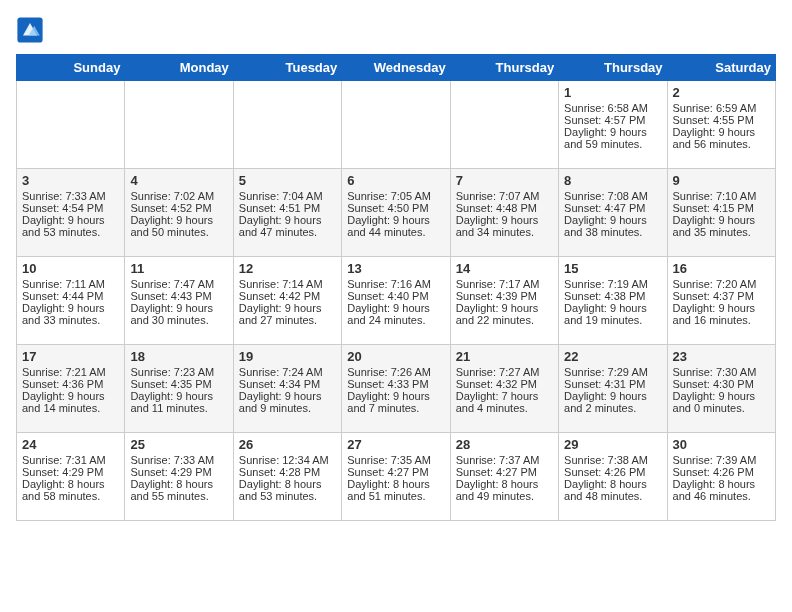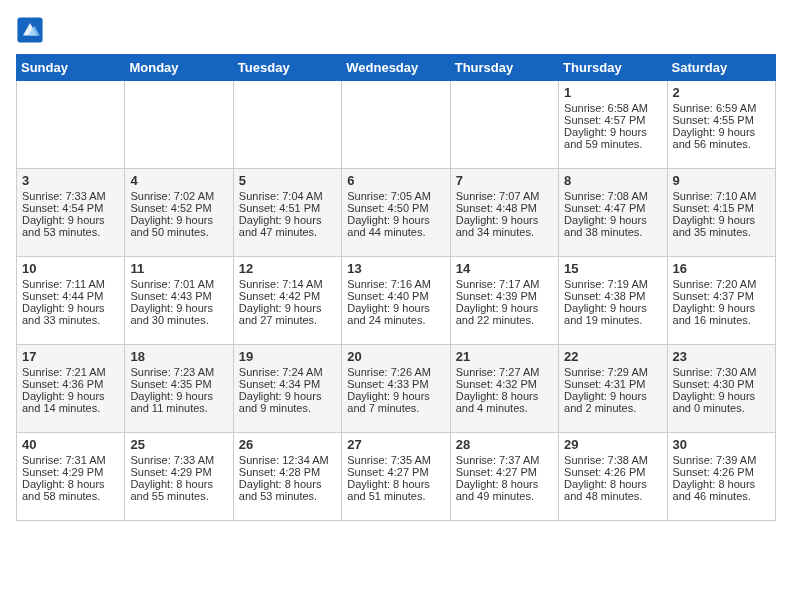--- a/index.html
+++ b/index.html
@@ -46,21 +46,21 @@
       width: 100%;
       border-collapse: collapse;
       table-layout: fixed;
     }
     thead tr th {
       background: #1565c0;
       color: #fff;
       font-size: 13px;
       font-weight: bold;
       padding: 5px 4px;
-      text-align: left;
+      text-align: right;
       border: 1px solid #1565c0;
     }
     tbody tr td {
       vertical-align: top;
       border: 1px solid #ccc;
       padding: 4px 5px;
       font-size: 11px;
       color: #333;
       height: 88px;
       background: #fff;
@@ -173,21 +173,21 @@
       </tr>
       <tr>
         <td>
           <span class="day-num">10</span>
           <div>Sunrise: 7:11 AM</div>
           <div>Sunset: 4:44 PM</div>
           <div>Daylight: 9 hours and 33 minutes.</div>
         </td>
         <td>
           <span class="day-num">11</span>
-          <div>Sunrise: 7:01 AM</div>
+          <div>Sunrise: 7:47 AM</div>
           <div>Sunset: 4:43 PM</div>
           <div>Daylight: 9 hours and 30 minutes.</div>
         </td>
         <td>
           <span class="day-num">12</span>
           <div>Sunrise: 7:14 AM</div>
           <div>Sunset: 4:42 PM</div>
           <div>Daylight: 9 hours and 27 minutes.</div>
         </td>
         <td>
@@ -237,38 +237,38 @@
         <td>
           <span class="day-num">20</span>
           <div>Sunrise: 7:26 AM</div>
           <div>Sunset: 4:33 PM</div>
           <div>Daylight: 9 hours and 7 minutes.</div>
         </td>
         <td>
           <span class="day-num">21</span>
           <div>Sunrise: 7:27 AM</div>
           <div>Sunset: 4:32 PM</div>
-          <div>Daylight: 8 hours and 4 minutes.</div>
+          <div>Daylight: 7 hours and 4 minutes.</div>
         </td>
         <td>
           <span class="day-num">22</span>
           <div>Sunrise: 7:29 AM</div>
           <div>Sunset: 4:31 PM</div>
           <div>Daylight: 9 hours and 2 minutes.</div>
         </td>
         <td>
           <span class="day-num">23</span>
           <div>Sunrise: 7:30 AM</div>
           <div>Sunset: 4:30 PM</div>
           <div>Daylight: 9 hours and 0 minutes.</div>
         </td>
       </tr>
       <tr>
         <td>
-          <span class="day-num">40</span>
+          <span class="day-num">24</span>
           <div>Sunrise: 7:31 AM</div>
           <div>Sunset: 4:29 PM</div>
           <div>Daylight: 8 hours and 58 minutes.</div>
         </td>
         <td>
           <span class="day-num">25</span>
           <div>Sunrise: 7:33 AM</div>
           <div>Sunset: 4:29 PM</div>
           <div>Daylight: 8 hours and 55 minutes.</div>
         </td>

